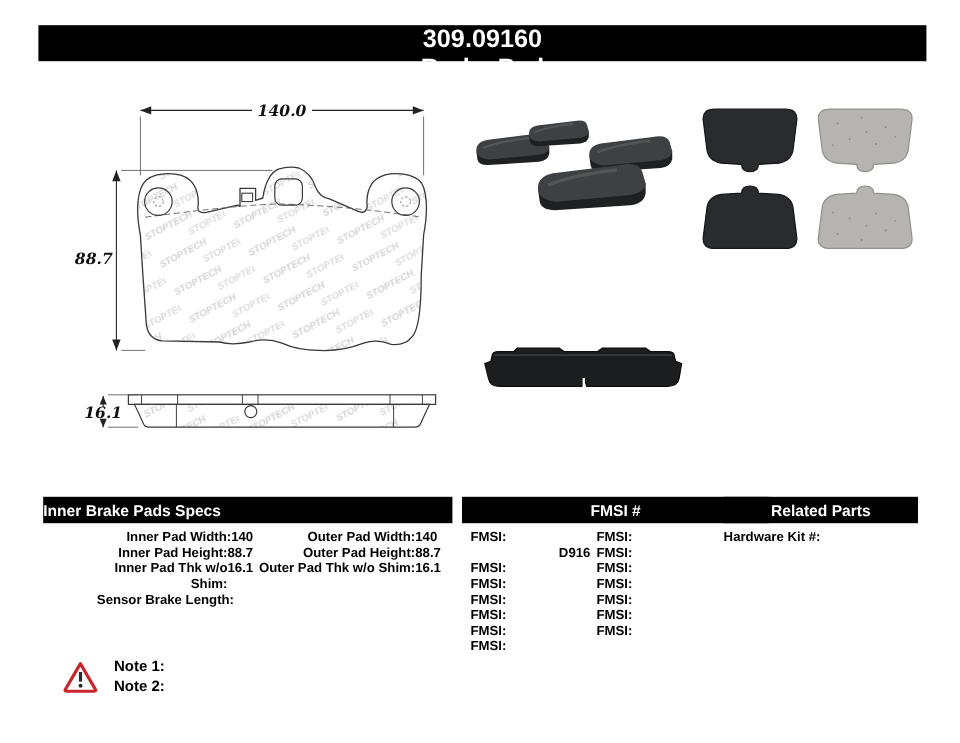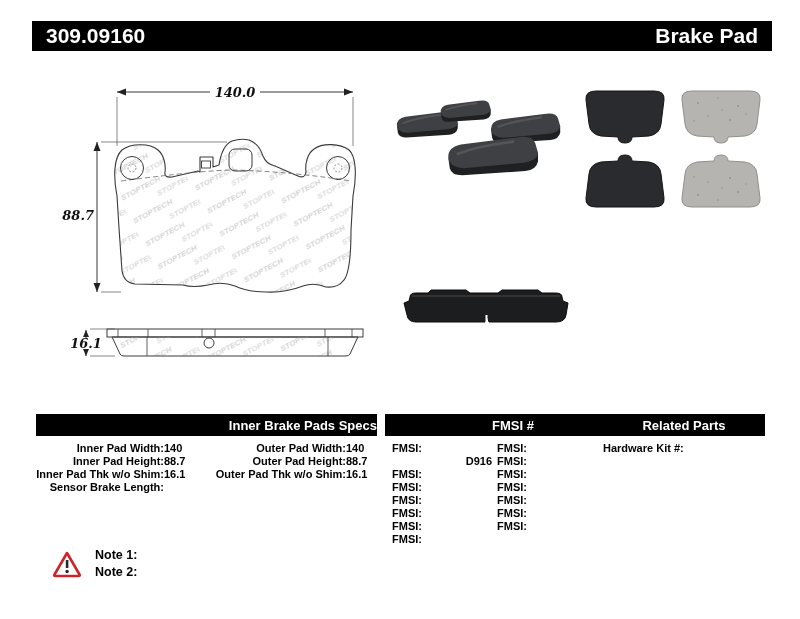--- a/index.html
+++ b/index.html
@@ -2,32 +2,32 @@
 <html><head>
 <meta charset="utf-8">
 <style>
   html,body{margin:0;padding:0;background:#fff;}
   .page{position:relative;width:800px;height:619px;background:#ffffff;
         font-family:"Liberation Sans",sans-serif;overflow:hidden;}
   .abs{position:absolute;}
   
   .hdrbar{left:32px;top:21px;width:740px;height:30px;background:#000;
           color:#fff;display:flex;align-items:center;justify-content:space-between;
-          padding:0 14px;box-sizing:border-box;font-weight:bold;font-size:21px;}
+          padding:0 14px;box-sizing:border-box;font-weight:bold;font-size:21px;flex-direction:column;}
   
   .tbar{top:414px;height:22px;background:#000;color:#fff;display:flex;
         align-items:center;justify-content:center;font-weight:bold;font-size:13px;}
   .tbar.split{justify-content:space-between;}
-  .tbar .cell{flex:1;text-align:right;}
+  .tbar .cell{flex:1;text-align:left;}
   
   .speccol{font-size:11px;font-weight:bold;color:#000;line-height:13px;}
   .srow{display:flex;}
   .slbl{text-align:right;}
   .sval{margin-left:0;white-space:pre;}
-  .inner .slbl{width:128px;}
+  .inner .slbl{width:128px;margin-left:31px;}
   .outer .slbl{width:134px;}
   .frow{display:flex;flex-direction:column;}
   .fval{margin-left:6px;text-align:right;}
   .notes{font-size:12.5px;font-weight:bold;line-height:17px;color:#000;}
   svg{display:block;}
 </style>
 </head>
 <body>
 
 <div class="page">

